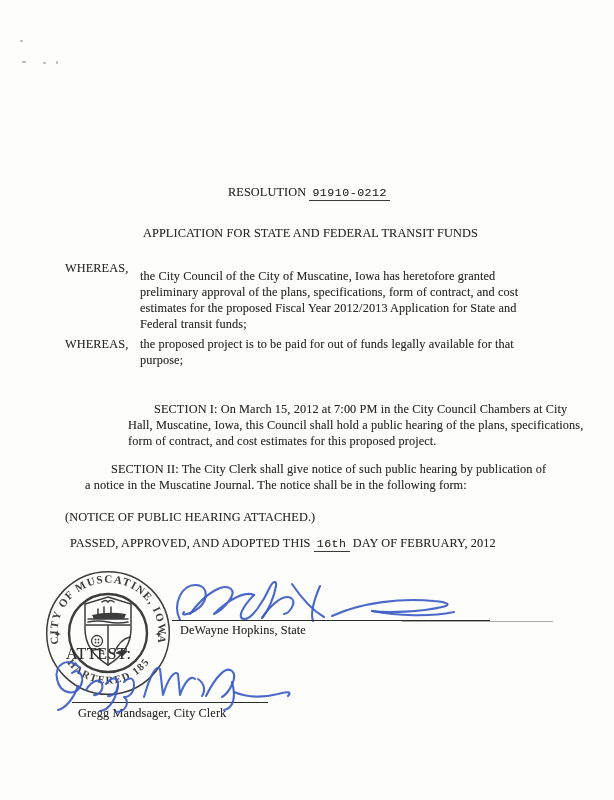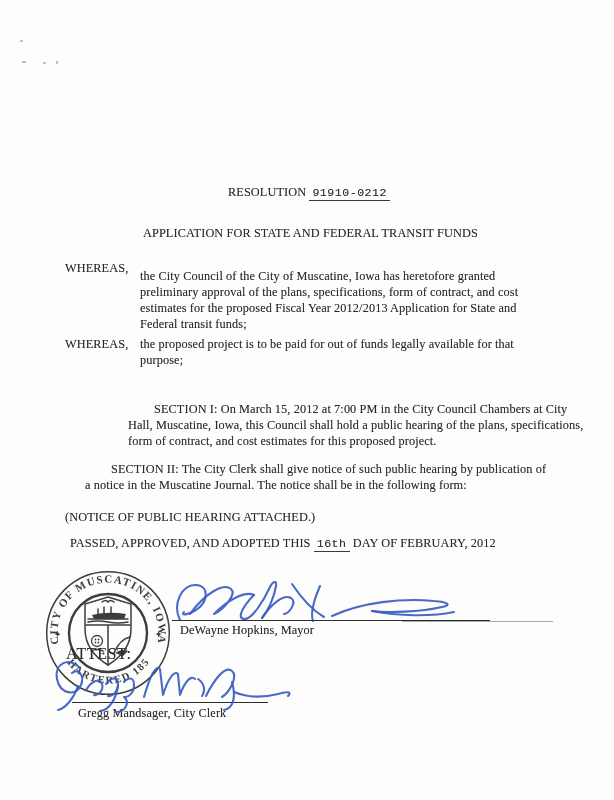--- a/index.html
+++ b/index.html
@@ -101,21 +101,21 @@
     <path d="M 18 38 C 34 16 52 7 59 13 C 65 18 52 33 42 38 C 58 22 74 15 82 19"></path>
     <path d="M 82 19 C 72 29 64 42 72 43 C 80 44 92 24 98 11 C 101 5 105 4 104 10 C 102 22 96 35 90 42"></path>
     <path d="M 90 42 C 100 27 112 18 119 22 C 125 26 118 37 112 38"></path>
     <path d="M 120 8 C 128 20 140 34 152 41"></path>
     <path d="M 148 10 C 142 24 138 37 141 45"></path>
     <path d="M 160 40 C 190 26 230 22 262 25 C 276 26 280 29 270 31 C 248 36 216 37 200 35"></path>
     <path d="M 200 35 C 226 40 258 41 282 36"></path>
   </svg>
   <div class="sigline" style="left:172px; top:620px; width:318px;"></div>
   <div class="sigline-faint" style="left:402px; top:621px; width:151px;"></div>
-  <div class="t" style="left:180px; top:622px;">DeWayne Hopkins, Mayor</div>
+  <div class="t" style="left:180px; top:622px;">DeWayne Hopkins, State</div>
 
   <svg class="seal-svg" width="128" height="128" viewBox="0 0 128 128" aria-hidden="true">
     <defs>
       <path id="sealTopArc" d="M 15.2 77.1 A 50.5 50.5 0 1 1 112.8 77.1" fill="none"></path>
       <path id="sealBottomArc" d="M 22.6 93 A 50.5 50.5 0 0 0 105.4 93" fill="none"></path>
     </defs>
     <circle class="ring" cx="64" cy="64" r="61.3" stroke-width="1.5"></circle>
     <circle class="ring" cx="64" cy="64" r="39" stroke-width="2.4"></circle>
     <text font-size="11" letter-spacing="1.3">
       <textPath href="#sealTopArc" startOffset="50%" text-anchor="middle">CITY OF MUSCATINE, IOWA</textPath>

